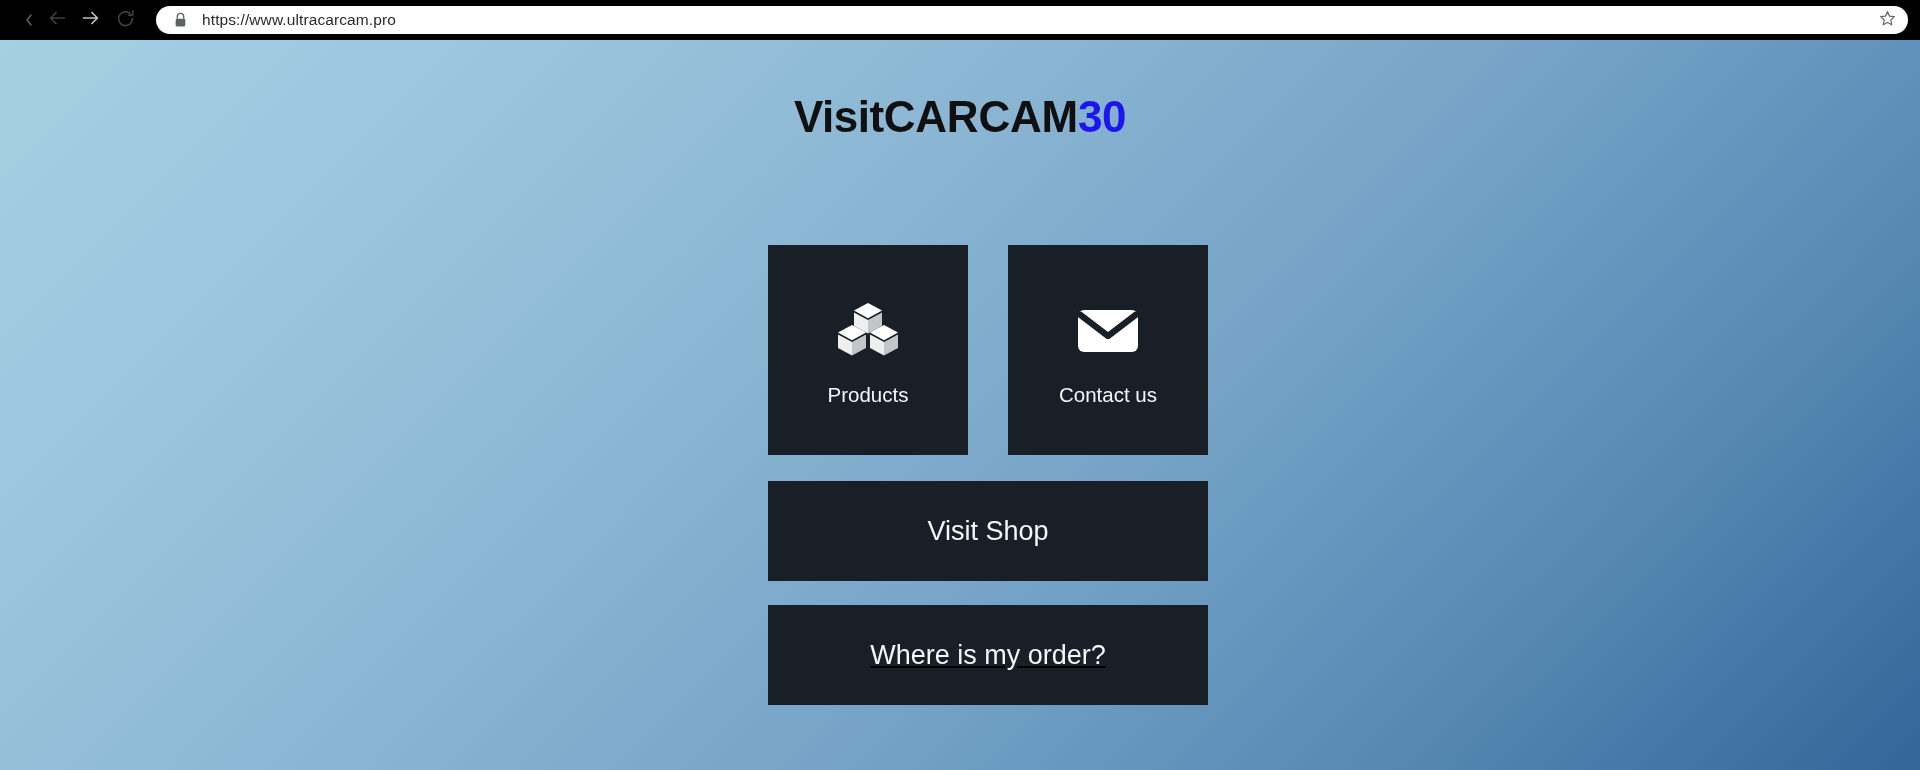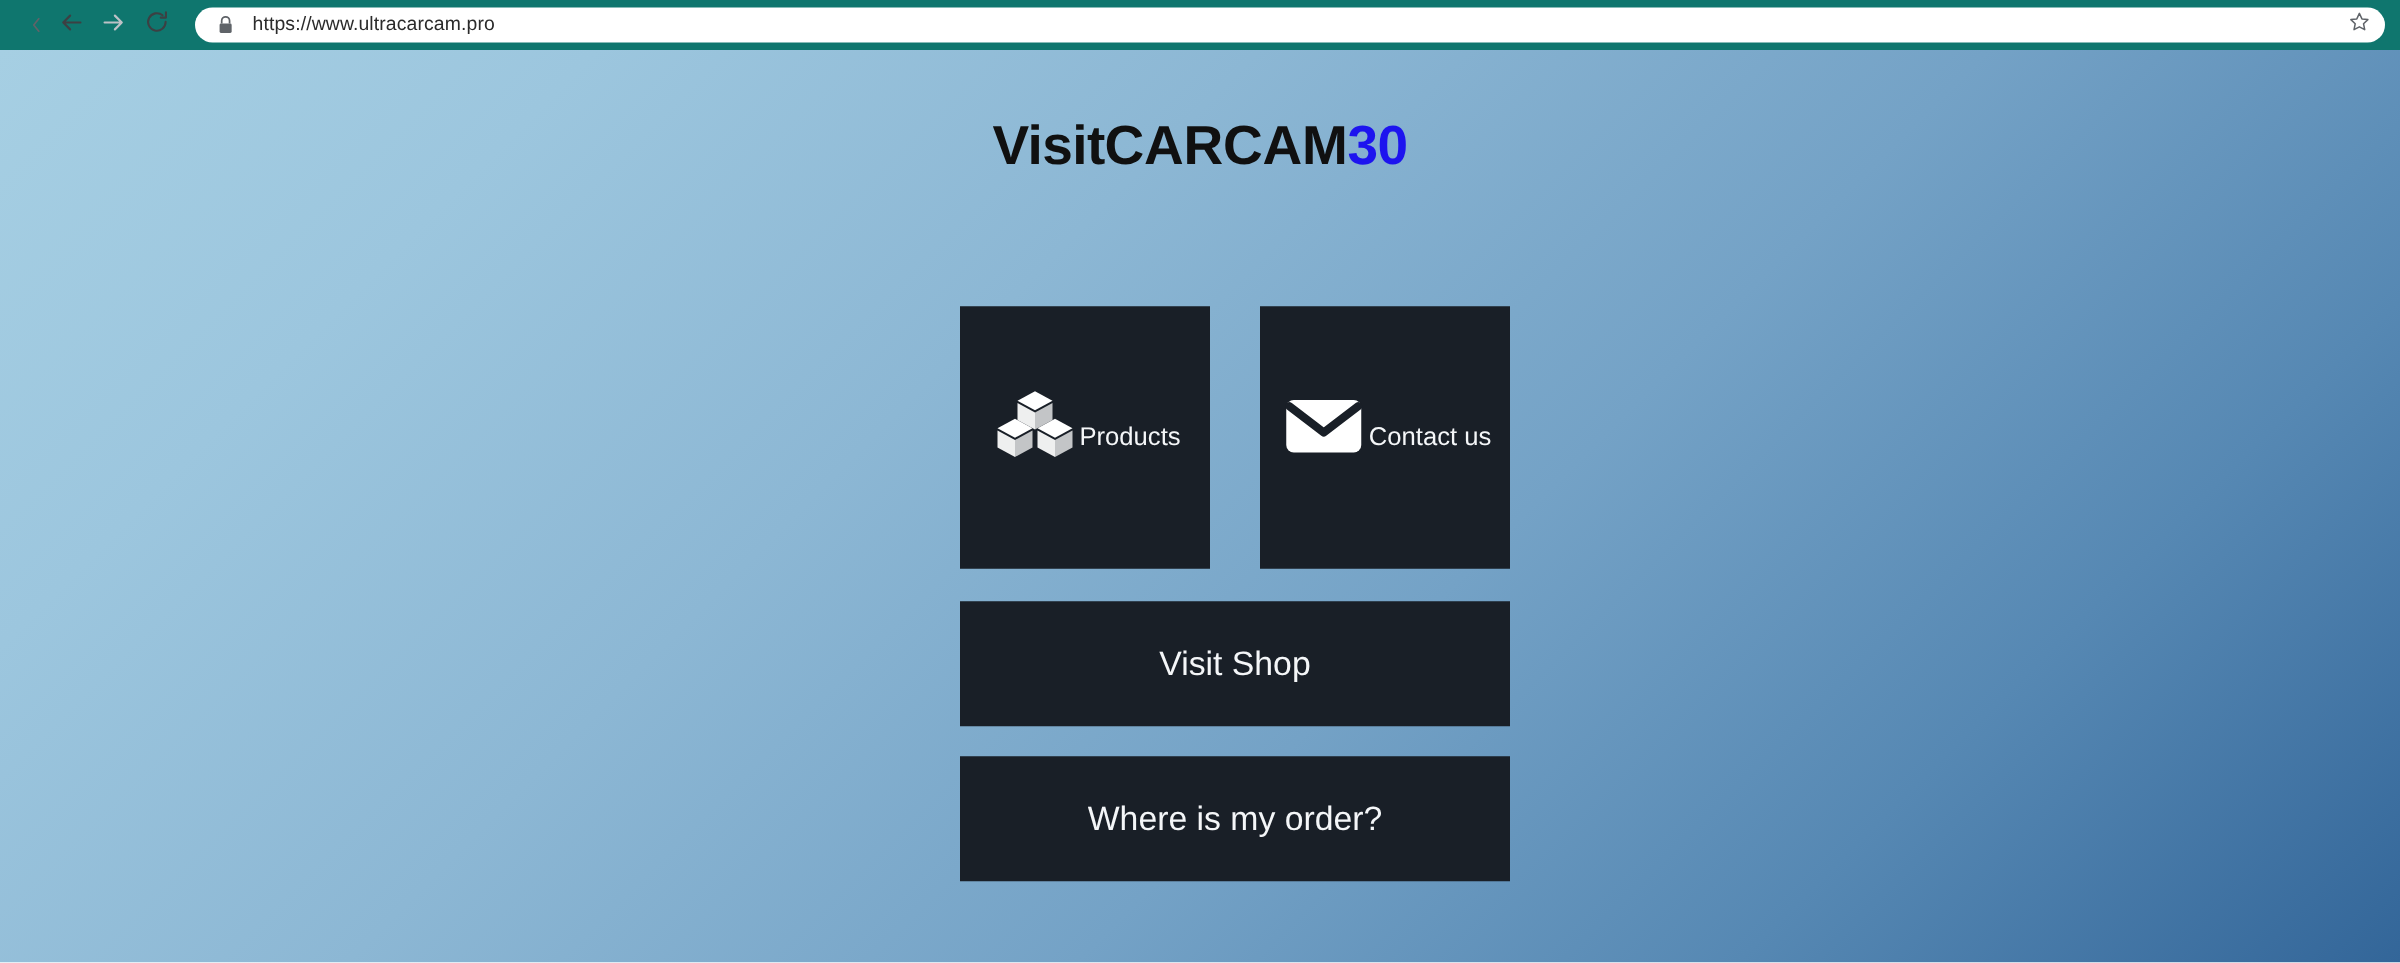--- a/index.html
+++ b/index.html
@@ -17,21 +17,21 @@
     height: 770px;
     background: #ffffff;
   }
 
   
   .browser-chrome {
     position: absolute;
     top: 0; left: 0;
     width: 1920px;
     height: 40px;
-    background: #0f766e;
+    background: #000000;
     display: flex;
     align-items: center;
     box-sizing: border-box;
     padding: 0 10px;
   }
 
   .nav-btn {
     width: 34px;
     height: 34px;
     display: flex;
@@ -147,21 +147,21 @@
     height: 210px;
     display: flex;
     justify-content: space-between;
   }
 
   .tile {
     width: 200px;
     height: 210px;
     background: #191f27;
     display: flex;
-    flex-direction: row;
+    flex-direction: column;
     align-items: center;
     justify-content: center;
     cursor: pointer;
   }
 
   .tile-icon {
     width: 72px;
     height: 72px;
     display: flex;
     align-items: center;
@@ -180,21 +180,21 @@
     left: 768px;
     width: 440px;
     height: 100px;
     background: #191f27;
     display: flex;
     align-items: center;
     justify-content: center;
     cursor: pointer;
   }
   .wide-btn.b1 { top: 441px; }
-  .wide-btn.b2 { top: 565px; }
+  .wide-btn.b2 { top: 565px; text-decoration: underline; }
 
   .wide-btn-label {
     color: #f4f6f8;
     font-size: 27px;
     line-height: 1;
   }
 </style>
 </head>
 <body>
 

